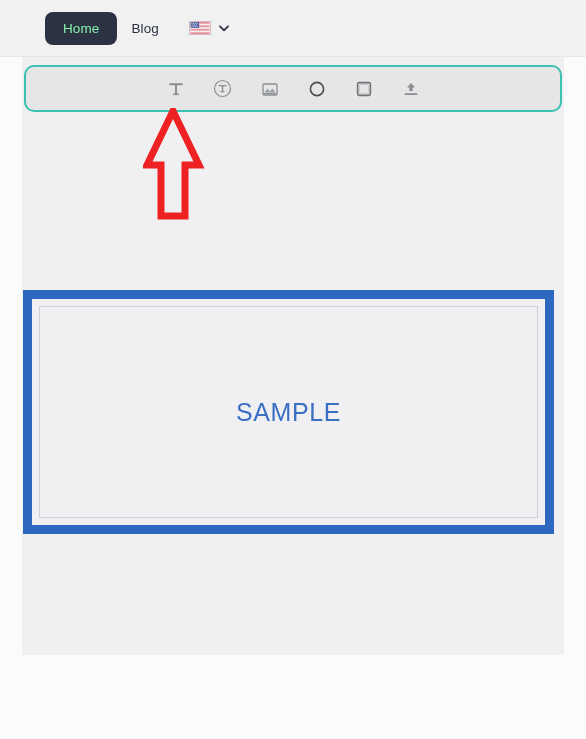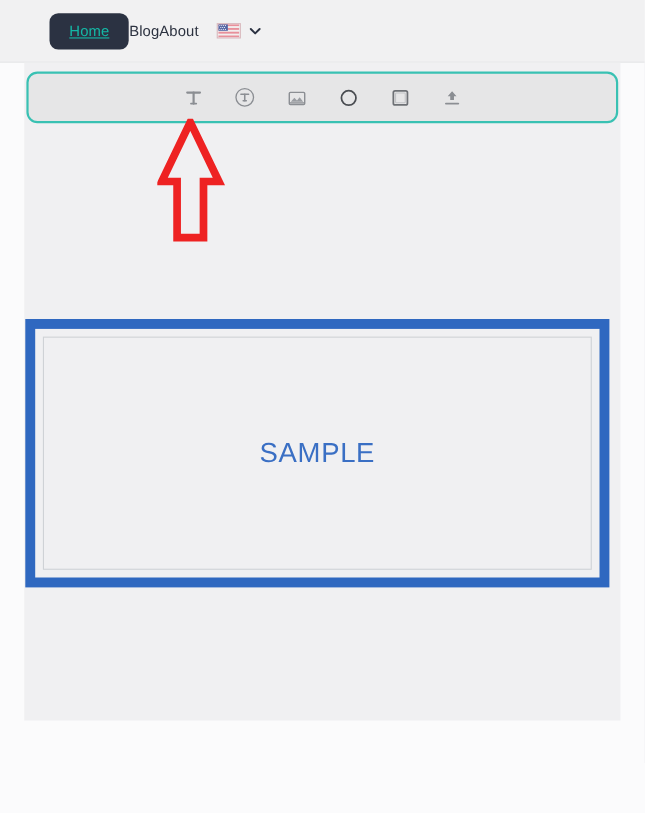--- a/index.html
+++ b/index.html
@@ -20,32 +20,31 @@
     box-sizing:border-box;
   }
   #nav-list{
     display:flex;align-items:center;
     list-style:none;margin:0;padding:0 0 0 45px;
     gap:0px;
   }
   .nav-item{
     font-size:13.5px;
     color:#2c3240;
-    padding:9px 0;
+    padding:9px 14px;
     border-radius:7px;
     white-space:nowrap;
     letter-spacing:0.1px;
     cursor:pointer;
   }
   .nav-item.active{
     background:#2b3242;
-    color:#14b8a6;
+    color:#86efac;
     padding:9px 18px;
     border-radius:8px;
-    text-decoration:underline;
   }
   #lang-switcher{
     display:flex;align-items:center;gap:7px;
     margin-left:16px;cursor:pointer;
   }
   #flag-icon{
     width:22px;height:14px;
     display:block;
     border:1px solid #d9b8bd;
     box-sizing:border-box;
@@ -109,21 +108,20 @@
     pointer-events:none;
   }
 </style>
 </head>
 <body>
 
 <div id="navbar">
   <ul id="nav-list">
     <li class="nav-item active">Home</li>
     <li class="nav-item">Blog</li>
-    <li class="nav-item">About</li>
 
     <li id="lang-switcher">
       <span>
         <svg id="flag-icon" viewBox="0 0 22 14" xmlns="http://www.w3.org/2000/svg">
           <rect x="0" y="0" width="22" height="14" fill="#f2eeee"></rect>
           <rect x="0" y="0" width="22" height="2" fill="#e8909b"></rect>
           <rect x="0" y="4" width="22" height="2" fill="#e8909b"></rect>
           <rect x="0" y="8" width="22" height="2" fill="#e8909b"></rect>
           <rect x="0" y="12" width="22" height="2" fill="#e8909b"></rect>
           <rect x="0" y="0" width="10" height="7" fill="#5566a5"></rect>

